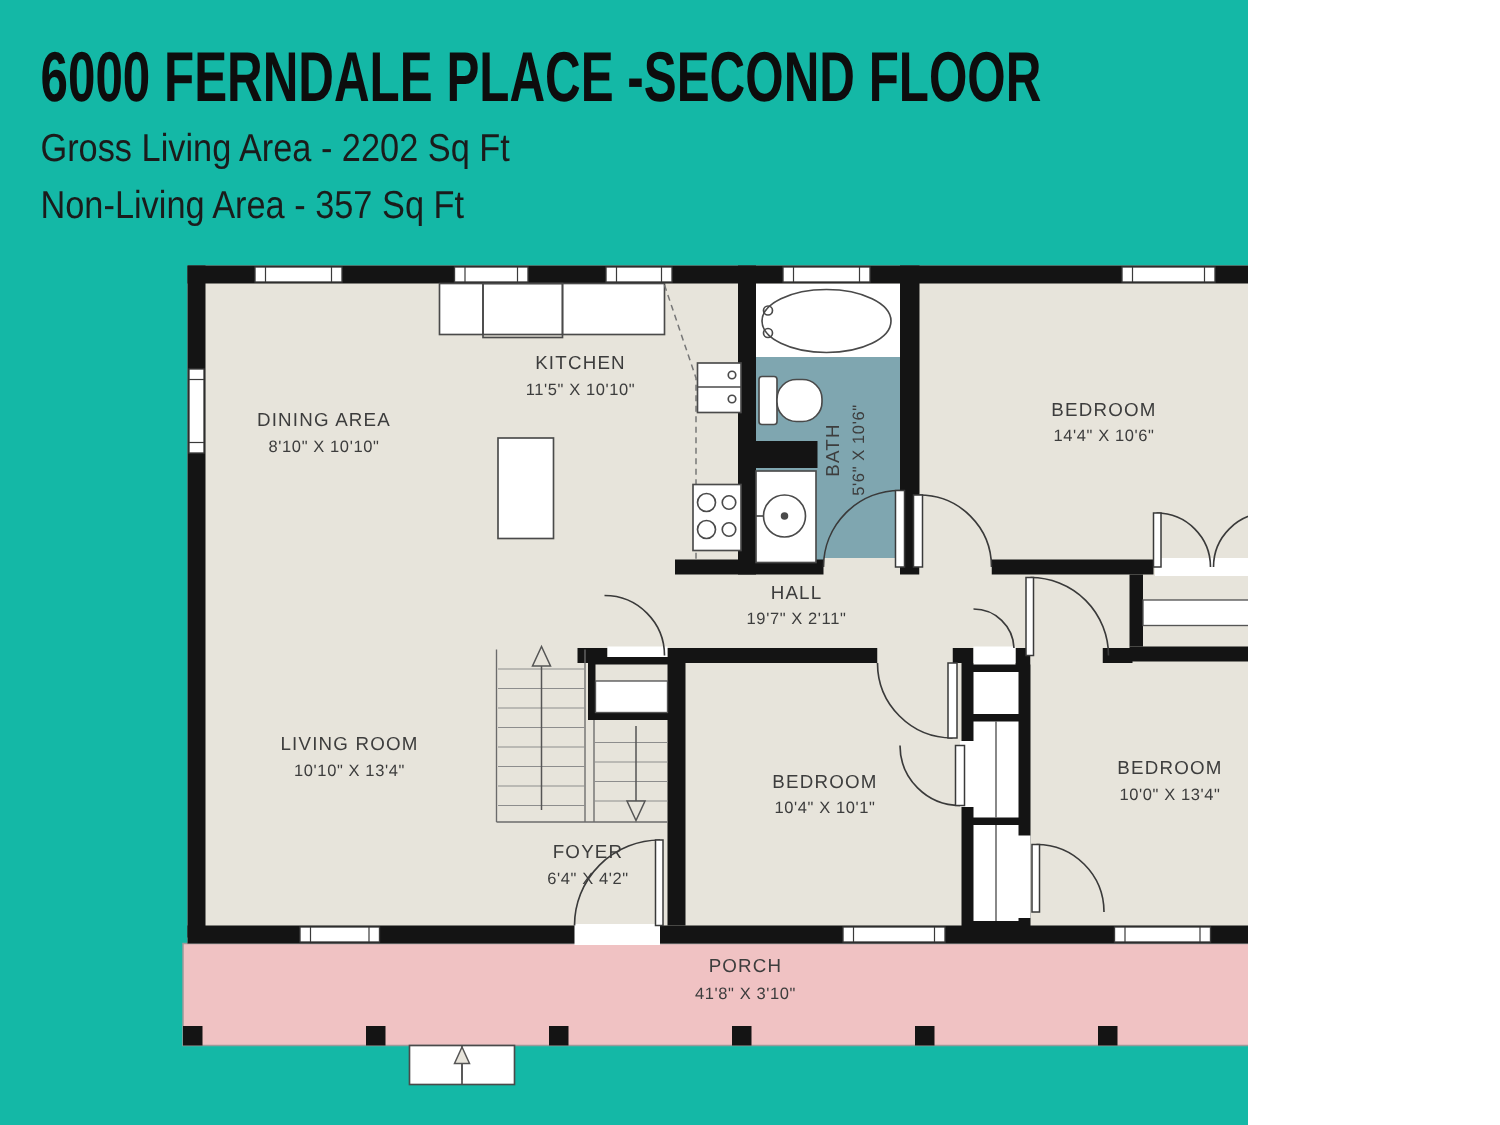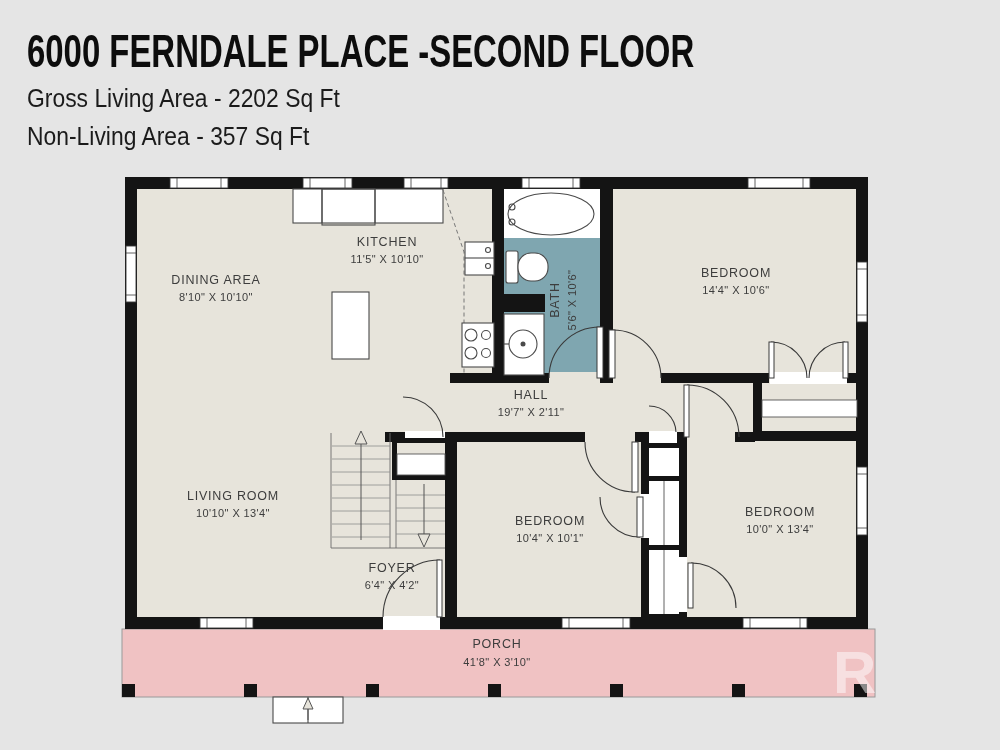--- a/index.html
+++ b/index.html
@@ -1,17 +1,17 @@
 <!DOCTYPE html>
 <html style="--floor: #e7e4db; --bath: #7fa6b0; --porch: #f0c2c3; --wall: #141414;"><head>
 <meta charset="utf-8">
 <style>
   html,body{margin:0;padding:0;background:#fff;width:1000px;height:750px;
     font-family:"Liberation Sans",sans-serif;}
-  .stage{position:relative;width:1000px;height:750px;overflow:hidden;background:#e5e5e5;}
+  .stage{position:relative;width:832px;height:750px;overflow:hidden;background:#14b8a6;}
   .header{position:absolute;left:27px;top:26px;}
   .title{font-size:47px;font-weight:bold;color:#0d0d0d;line-height:1.05;
     transform:scaleX(.70);transform-origin:left top;white-space:nowrap;}
   .sub{font-size:26px;color:#1b1b1b;line-height:1.05;margin-top:10px;
     transform:scaleX(.88);transform-origin:left top;white-space:nowrap;}
   svg.plan{position:absolute;left:0;top:0;width:1000px;height:750px;}
 
   .floor{fill:var(--floor,#e7e4db);}
   .bathfill{fill:var(--bath,#7fa6b0);}
   .porchfill{fill:var(--porch,#f0c2c3);stroke:#9a9a9a;stroke-width:1;}

